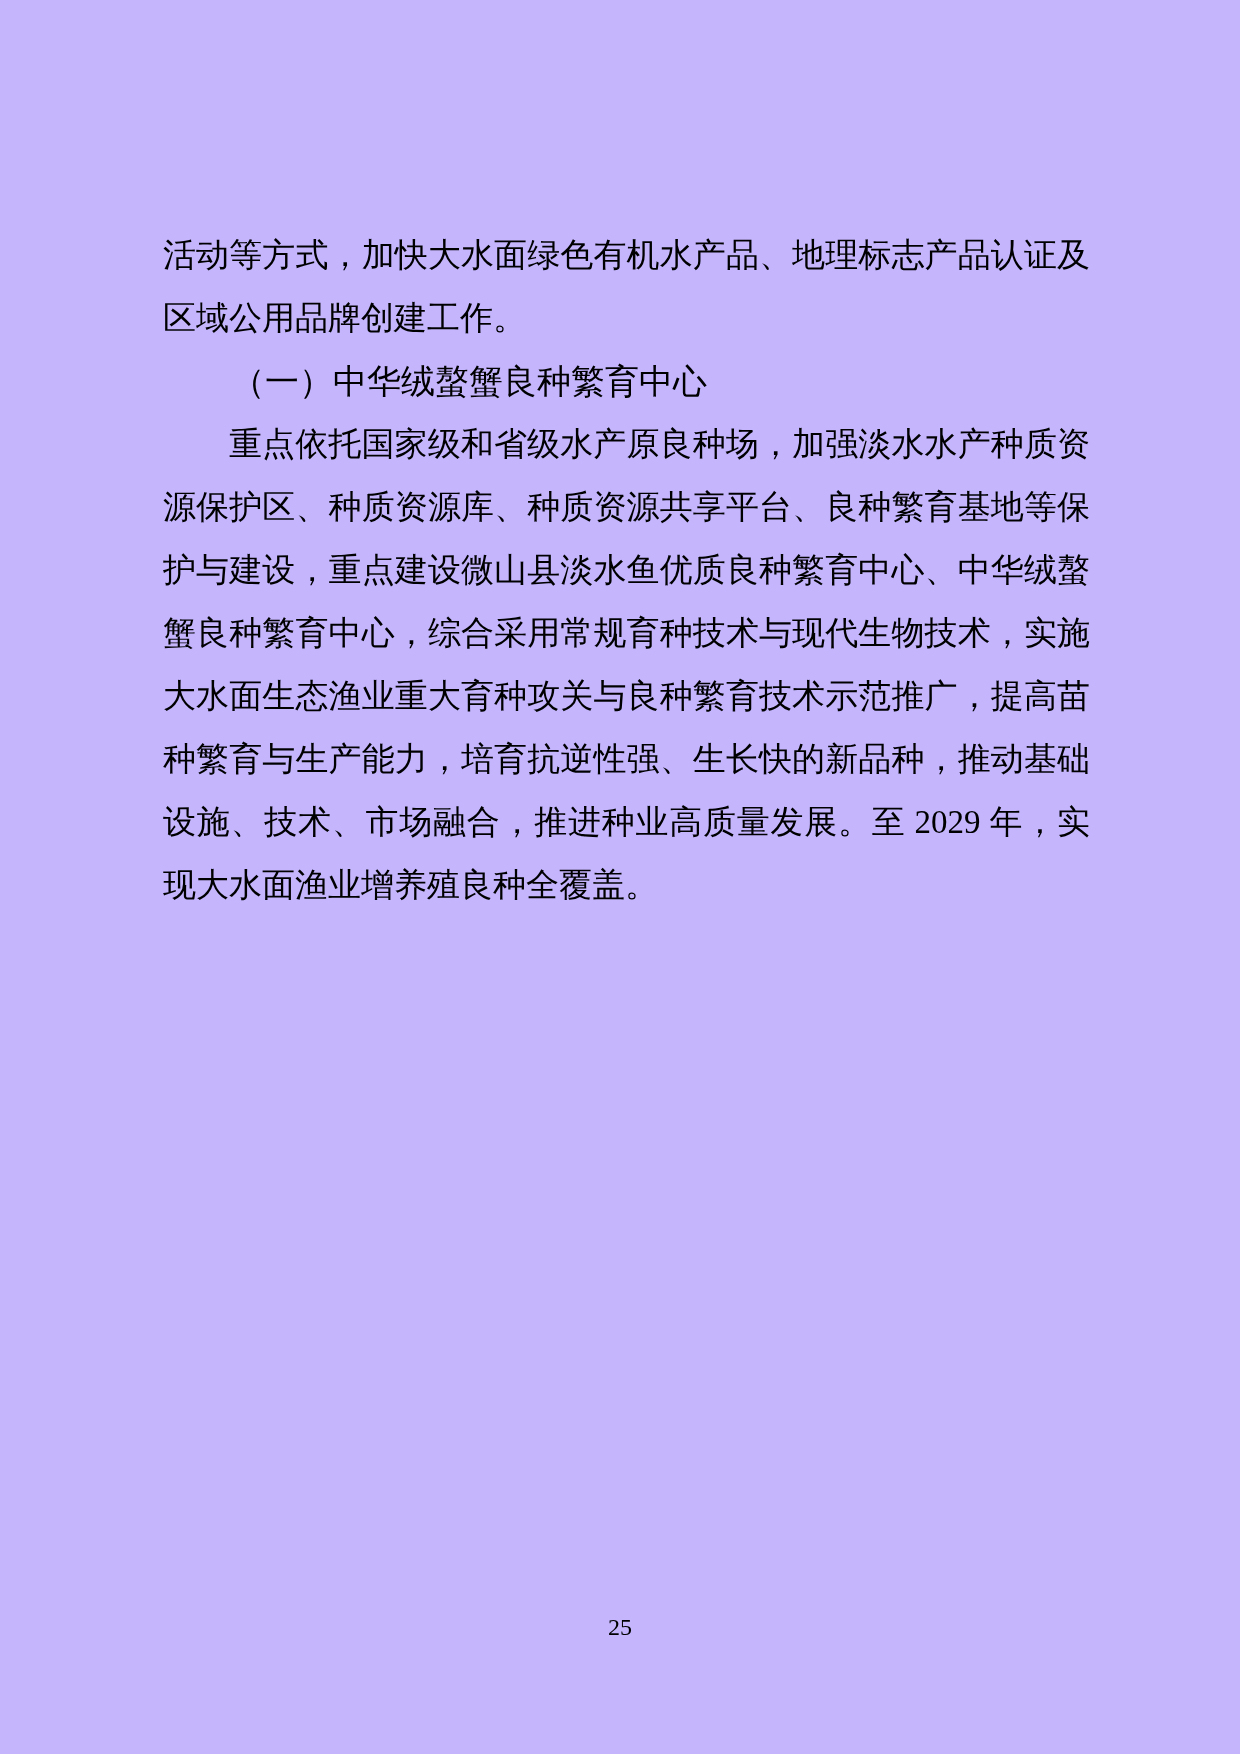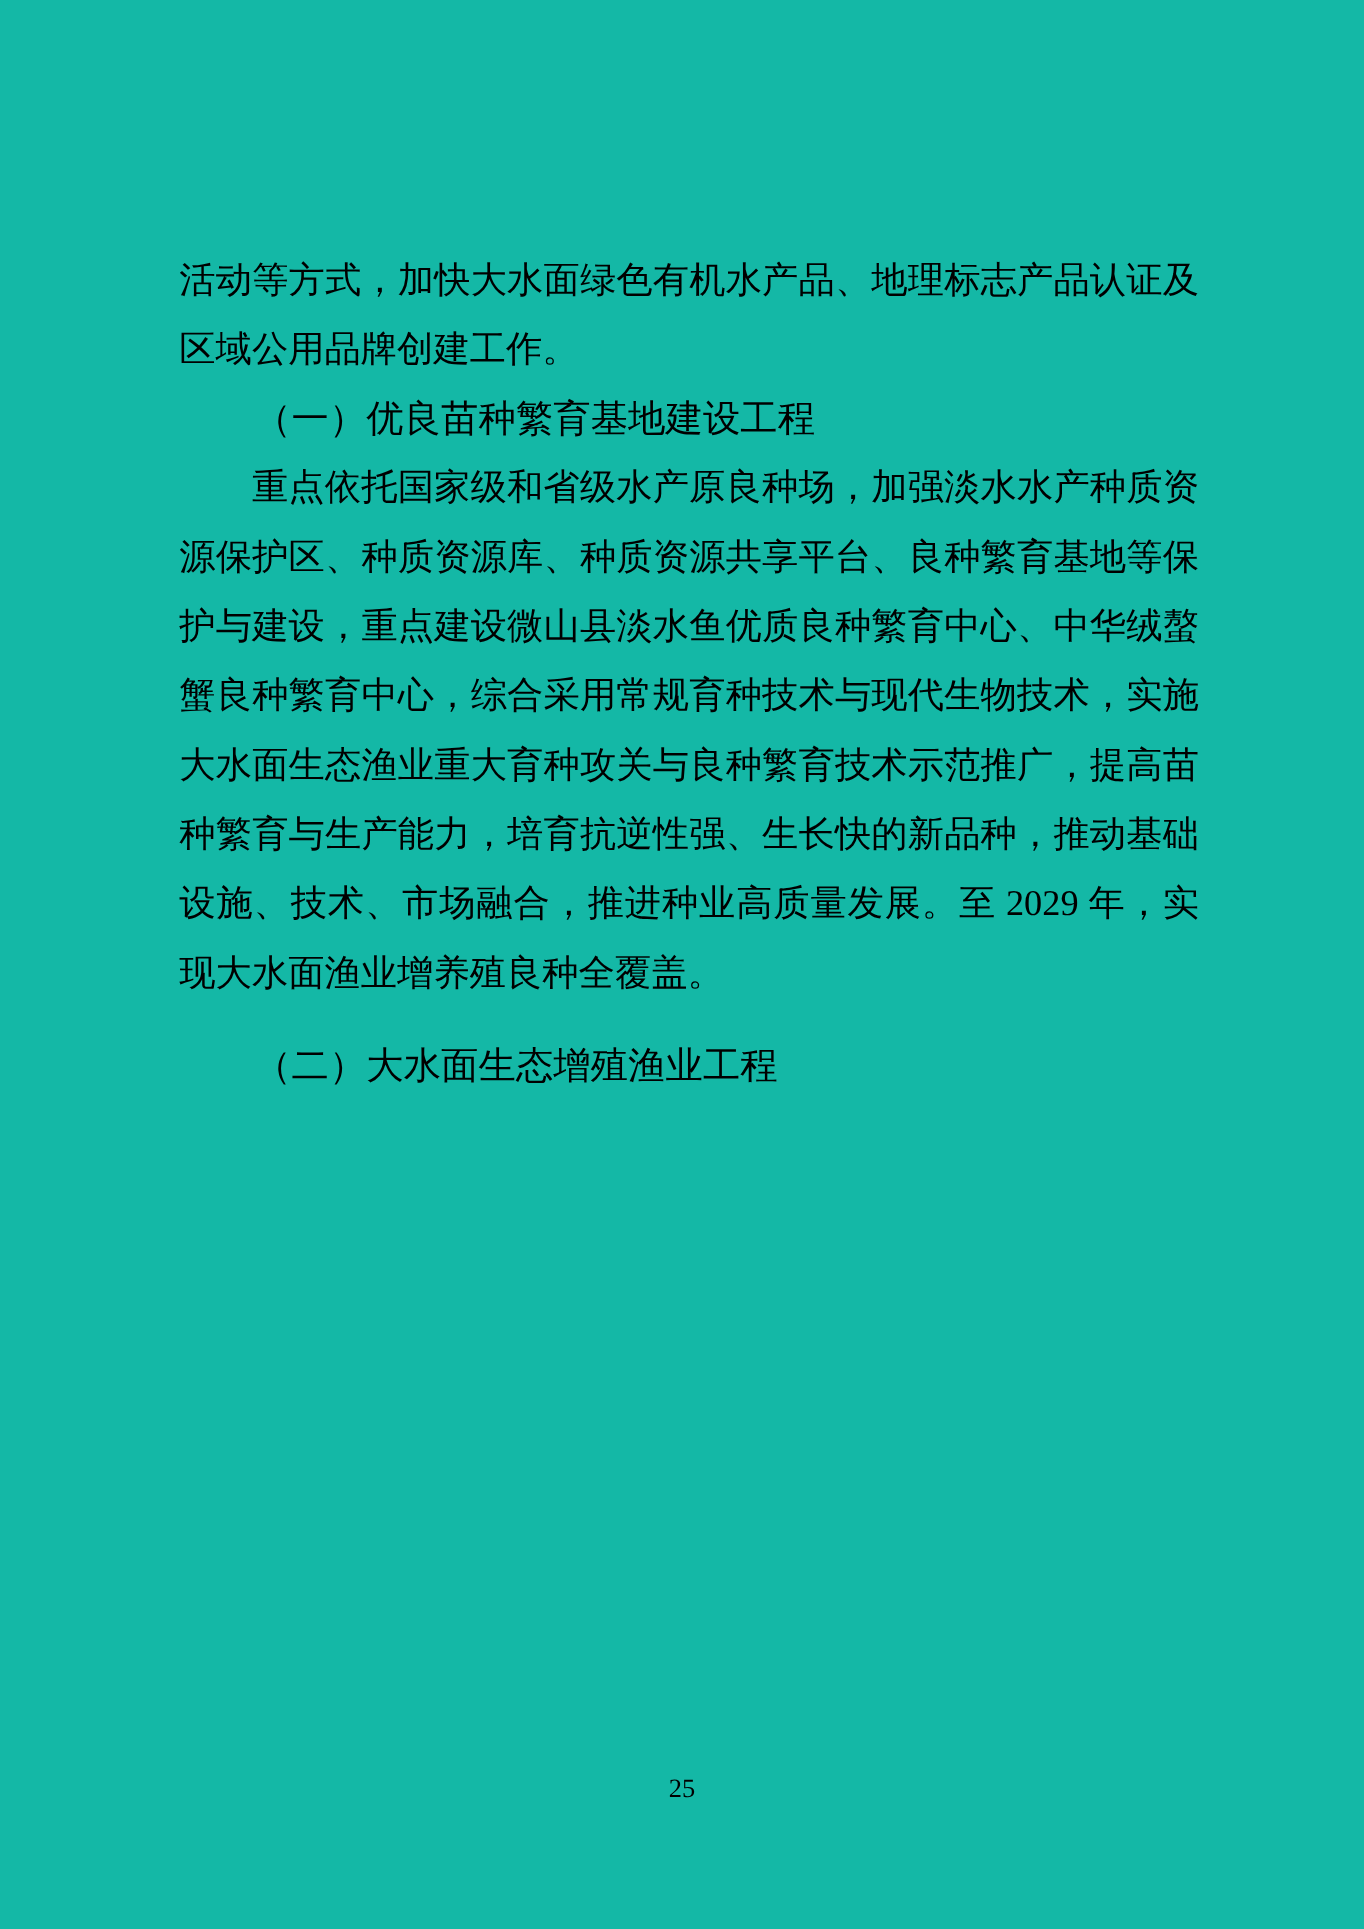--- a/index.html
+++ b/index.html
@@ -4,21 +4,21 @@
 <style>
   html, body {
     margin: 0;
     padding: 0;
     background: #ffffff;
   }
   .page {
     position: relative;
     width: 1240px;
     height: 1754px;
-    background: #14b8a6;
+    background: #c4b5fd;
     color: #000000;
     overflow: hidden;
   }
   .content {
     position: absolute;
     left: 163px;
     top: 224px;
     width: 927px;
   }
   .para {
@@ -78,23 +78,22 @@
 </head>
 <body>
 
 <div class="page">
   <div class="content">
 
     <p class="para">活动等方式，加快大水面绿色有机水产品、地理标志产品认证及区域公用品牌创建工作。</p>
 
 
 
-    <div class="subsection-heading">（一）优良苗种繁育基地建设工程</div>
+    <div class="subsection-heading">（一）中华绒螯蟹良种繁育中心</div>
 
     <p class="para indent">重点依托国家级和省级水产原良种场，加强淡水水产种质资源保护区、种质资源库、种质资源共享平台、良种繁育基地等保护与建设，重点建设微山县淡水鱼优质良种繁育中心、中华绒螯蟹良种繁育中心，综合采用常规育种技术与现代生物技术，实施大水面生态渔业重大育种攻关与良种繁育技术示范推广，提高苗种繁育与生产能力，培育抗逆性强、生长快的新品种，推动基础设施、技术、市场融合，推进种业高质量发展。至 2029 年，实现大水面渔业增养殖良种全覆盖。</p>
 
-    <div class="subsection-heading spaced-before">（二）大水面生态增殖渔业工程</div>
 
 
   </div>
 
   <div class="page-number">25</div>
 </div>
 
 </body></html>

